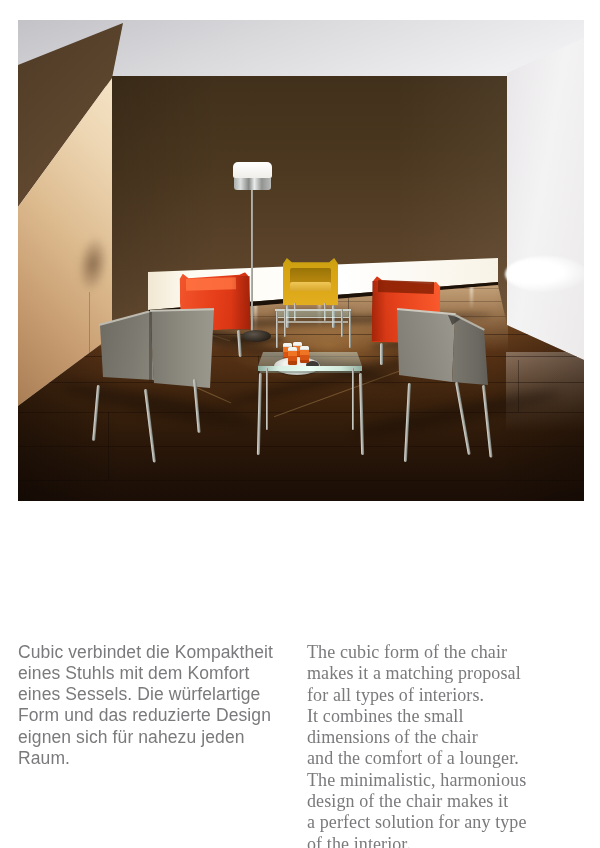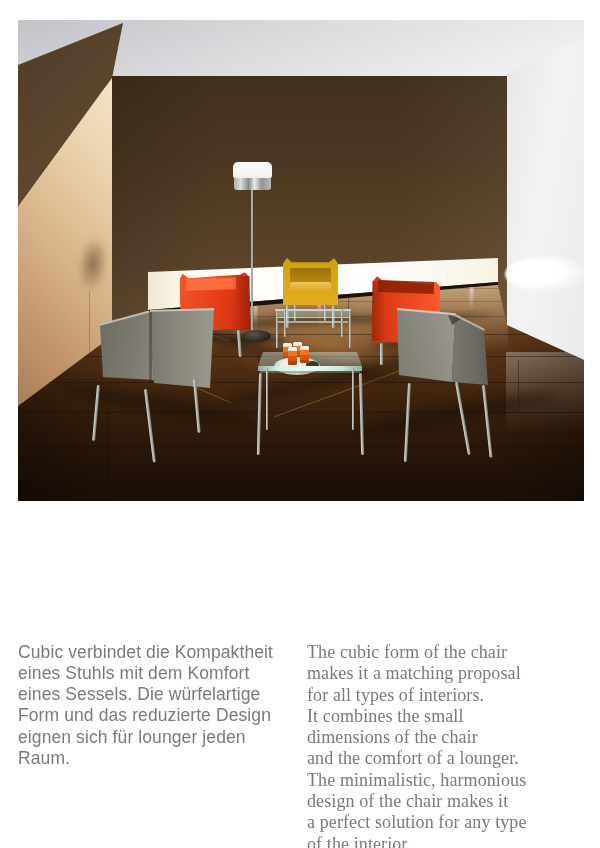--- a/index.html
+++ b/index.html
@@ -264,21 +264,21 @@
     <div class="leg" style="left:390px;top:363px;height:79px;transform:rotate(3deg)"></div>
     <div class="leg" style="left:437px;top:362px;height:74px;transform:rotate(-10deg)"></div>
     <div class="leg" style="left:464px;top:365px;height:73px;transform:rotate(-6deg)"></div>
   </div>
 </div>
 
 <p class="caption de">Cubic verbindet die Kompaktheit
 eines Stuhls mit dem Komfort
 eines Sessels. Die würfelartige
 Form und das reduzierte Design
-eignen sich für lounger jeden
+eignen sich für nahezu jeden
 Raum.</p>
 <p class="caption en">The cubic form of the chair
 makes it a matching proposal
 for all types of interiors.
 It combines the small
 dimensions of the chair
 and the comfort of a lounger.
 The minimalistic, harmonious
 design of the chair makes it
 a perfect solution for any type

